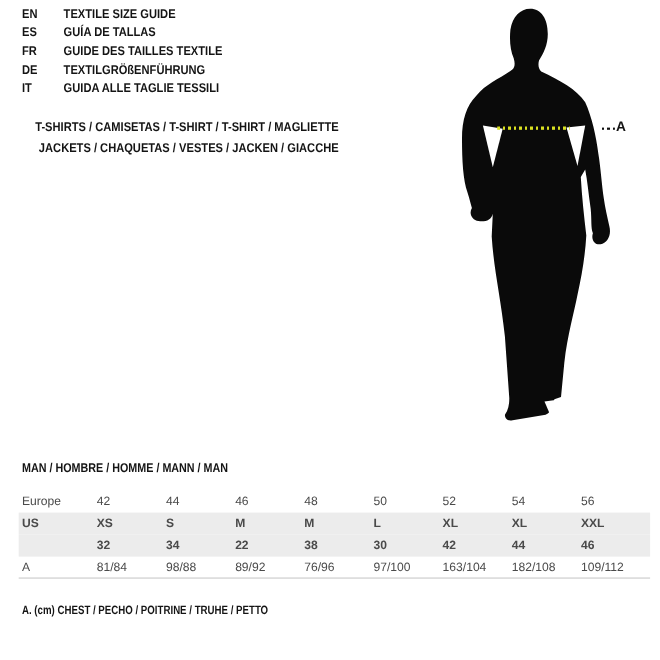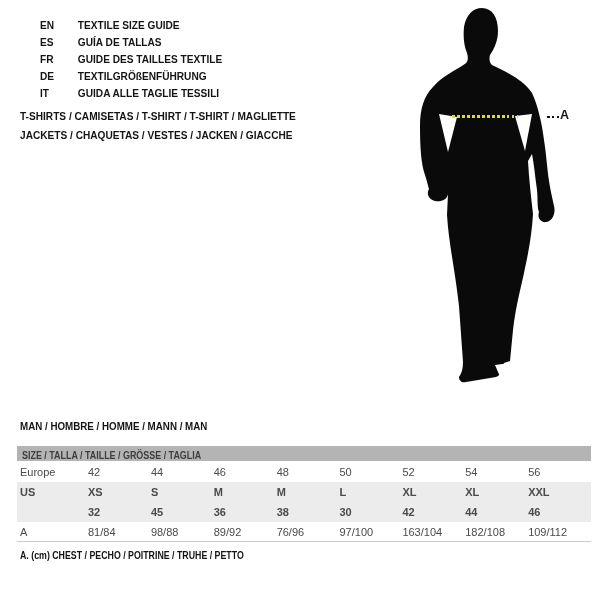--- a/index.html
+++ b/index.html
@@ -4,28 +4,28 @@
 <style>
   * { margin:0; padding:0; box-sizing:border-box; }
   html,body { width:600px; height:600px; }
   body {
     position:relative; background:#ffffff; overflow:hidden;
     font-family:"Liberation Sans", sans-serif; color:var(--text,#1a1a1a);
   }
   .abs { position:absolute; }
 
   
-  #lang-block { left:20px; top:16px;margin-left:20px; }
+  #lang-block { left:20px; top:4px; }
   .lang-row { display:flex; height:17.2px; align-items:center;
               font-size:11.5px; font-weight:bold;
               transform:scaleX(0.88); transform-origin:0 50%; white-space:nowrap; }
   .lang-code { width:43px; }
 
   
-  #cat-block { left:20px; top:107px; }
+  #cat-block { left:32px; top:107px;text-align:right; }
   .cat-line { font-size:11.5px; font-weight:bold; line-height:18.5px;
               transform:scaleX(0.88); transform-origin:0 50%; white-space:nowrap; }
 
   
   #figure { left:406px; top:4px; width:160px; height:392px; }
   #figure svg { display:block; width:100%; height:100%; }
   .body-fill { fill:var(--silhouette,#0a0a0a); }
   .cutout { fill:#ffffff; }
 
   #chest-line { left:452px; top:115px; width:66px; height:3px;
@@ -130,23 +130,20 @@
   </svg>
 </div>
 
 <div id="chest-line" class="abs"></div>
 <div id="leader-dashes" class="abs"></div>
 <div id="measure-a" class="abs">A</div>
 
 <div id="man-title" class="abs">MAN / HOMBRE / HOMME / MANN / MAN</div>
 
 <div id="size-table" class="abs">
-  <div id="table-head">
-    <span>SIZE / TALLA / TAILLE / GRÖSSE / TAGLIA</span>
-  </div>
 
   <div class="t-row">
     <div class="t-label">Europe</div>
     <div class="t-cell">42</div>
     <div class="t-cell">44</div>
     <div class="t-cell">46</div>
     <div class="t-cell">48</div>
     <div class="t-cell">50</div>
     <div class="t-cell">52</div>
     <div class="t-cell">54</div>
@@ -161,22 +158,22 @@
     <div class="t-cell">M</div>
     <div class="t-cell">L</div>
     <div class="t-cell">XL</div>
     <div class="t-cell">XL</div>
     <div class="t-cell">XXL</div>
   </div>
 
   <div class="t-row stripe">
     <div class="t-label"></div>
     <div class="t-cell">32</div>
-    <div class="t-cell">45</div>
-    <div class="t-cell">36</div>
+    <div class="t-cell">34</div>
+    <div class="t-cell">22</div>
     <div class="t-cell">38</div>
     <div class="t-cell">30</div>
     <div class="t-cell">42</div>
     <div class="t-cell">44</div>
     <div class="t-cell">46</div>
   </div>
 
   <div class="t-row last">
     <div class="t-label">A</div>
     <div class="t-cell">81/84</div>

